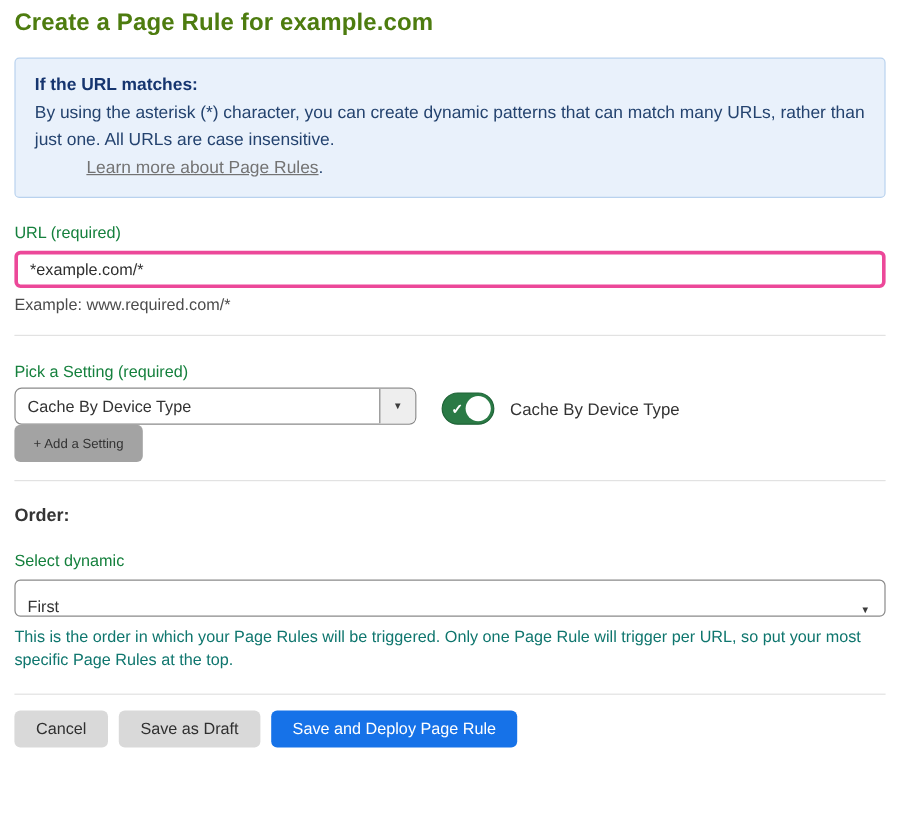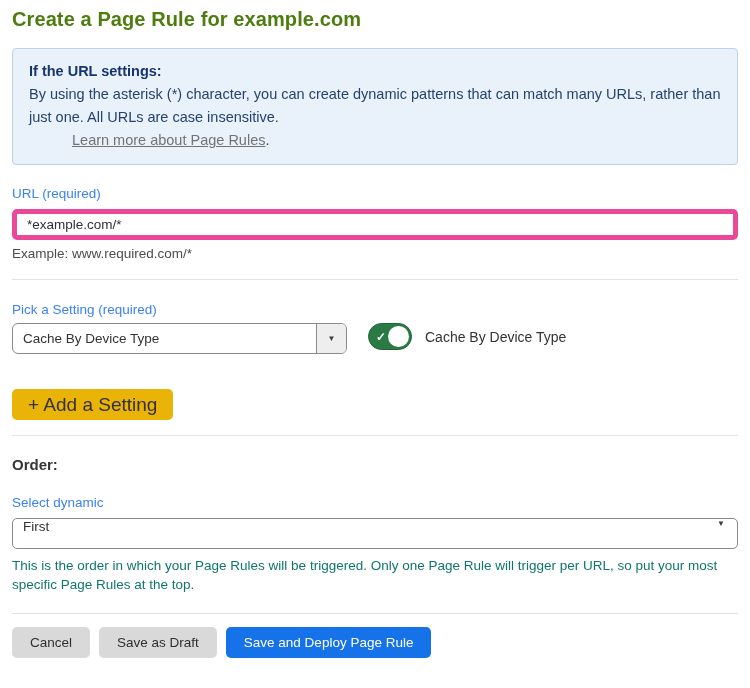--- a/index.html
+++ b/index.html
@@ -34,29 +34,29 @@
   }
   .info-box a.info-link {
     color: #737373;
     text-decoration: underline;
     cursor: pointer;
     margin-left: 43px;
   }
 
   .field-label {
     font-size: 13.5px;
-    color: #3b82f6;
+    color: #15803d;
     margin-top: 21px;
     margin-bottom: 8px;
   }
 
   .text-input {
     width: 726px;
     height: 31px;
-    border: 5px solid #ec4899;
+    border: 3px solid #ec4899;
     border-radius: 5px;
     padding: 0 10px;
     font-size: 13.5px;
     font-family: "Liberation Sans", sans-serif;
     color: #2f2f2f;
     background: #ffffff;
     outline: none;
   }
 
   .helper-text {
@@ -74,21 +74,21 @@
 
   .section-heading {
     font-size: 15px;
     font-weight: 700;
     color: #353535;
     margin-top: 20px;
   }
 
   .picker-row {
     display: flex;
-    align-items: flex-start;
+    align-items: flex-end;
     margin-top: 6px;
   }
 
   .picker {
     display: flex;
     align-items: stretch;
     width: 335px;
     height: 31px;
     border: 1px solid #8a8a8a;
     border-radius: 6px;
@@ -147,43 +147,42 @@
     background: #ffffff;
     border-radius: 50%;
   }
   .toggle-label {
     font-size: 14px;
     color: #333333;
     margin-left: 13px;
   }
 
   .add-setting-btn {
-    margin-top: 35px;
-    background: #eab308;
+    background: #a3a3a3;
     border: none;
     border-radius: 5px;
     height: 31px;
     padding: 0 16px;
-    font-size: 19px;
+    font-size: 11px;
     font-family: "Liberation Sans", sans-serif;
     color: #333333;
     cursor: pointer;
   }
 
   .divider-2 { margin-top: 15px; }
 
   .select-full {
     margin-top: 8px;
     width: 726px;
     height: 31px;
     border: 1px solid #8a8a8a;
     border-radius: 5px;
     background: #ffffff;
     display: flex;
-    align-items: flex-start;
+    align-items: flex-end;
     justify-content: space-between;
     padding: 0 12px 0 10px;
     font-size: 13.5px;
     color: #333333;
     cursor: pointer;
   }
   .select-full .select-arrow {
     font-size: 8px;
     color: #3c3c3c;
   }
@@ -224,21 +223,21 @@
   .btn + .btn { margin-left: 9px; }
 </style>
 </head>
 <body>
 
 <div class="page">
 
   <h1 class="page-title">Create a Page Rule for example.com</h1>
 
   <div class="info-box">
-    <div class="info-heading">If the URL settings:</div>
+    <div class="info-heading">If the URL matches:</div>
     <div class="info-body">By using the asterisk (*) character, you can create dynamic patterns that can match many URLs, rather than just one. All URLs are case insensitive.</div>
     <div>
       <a class="info-link">Learn more about Page Rules</a><span>.</span>
     </div>
   </div>
 
   <div class="field-label">URL (required)</div>
   <input class="text-input" type="text" value="*example.com/*" style="">
   <div class="helper-text">Example: www.required.com/*</div>
 

